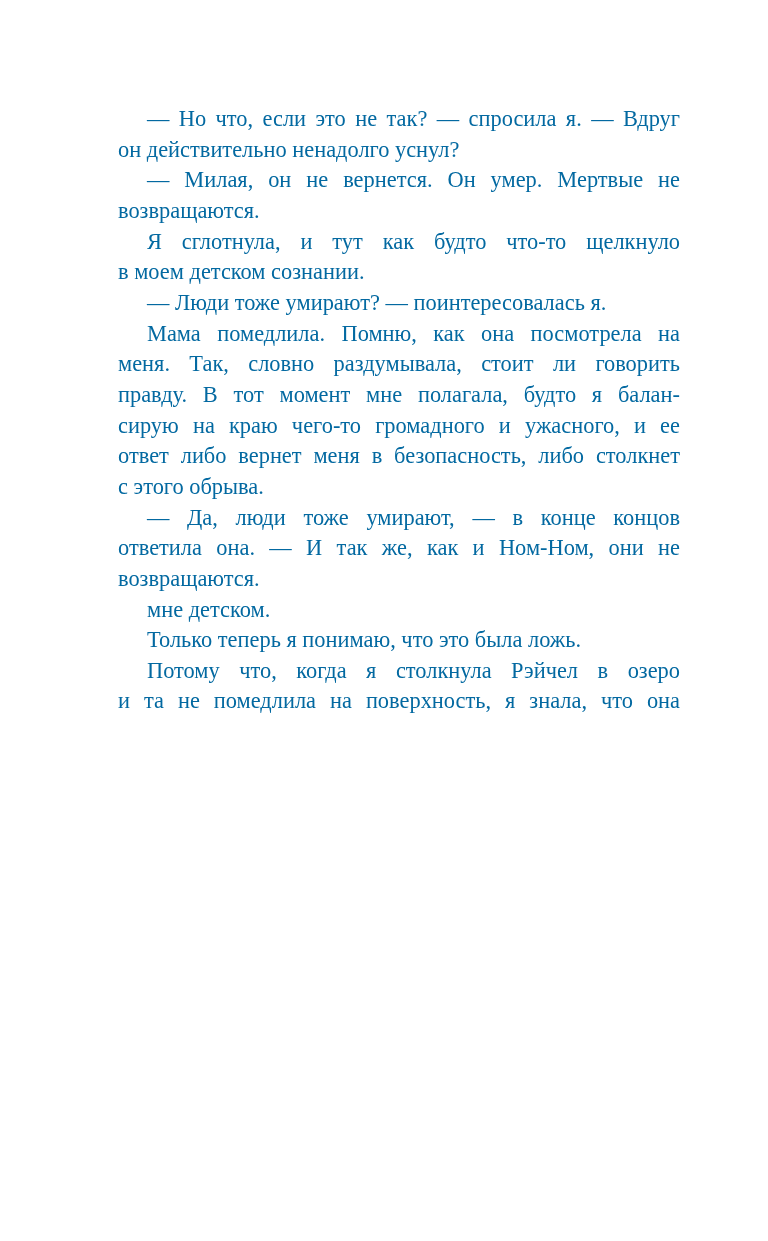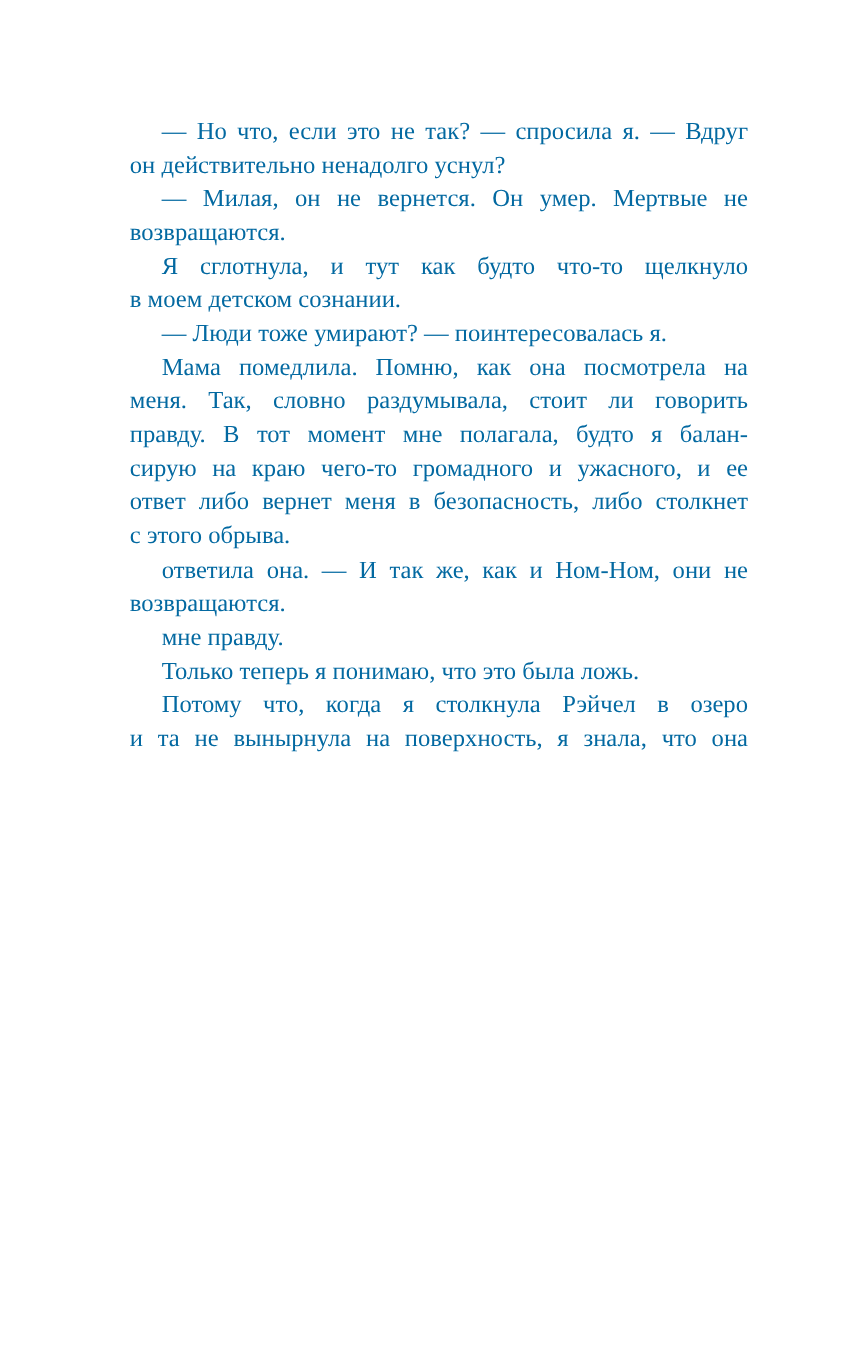--- a/index.html
+++ b/index.html
@@ -52,28 +52,29 @@
   </p>
   <p class="para">
     <span class="line">Мама помедлила. Помню, как она посмотрела на</span>
     <span class="line">меня. Так, словно раздумывала, стоит ли говорить</span>
     <span class="line">правду. В тот момент мне полагала, будто я балан-</span>
     <span class="line">сирую на краю чего-то громадного и ужасного, и ее</span>
     <span class="line">ответ либо вернет меня в безопасность, либо столкнет</span>
     <span class="line last">с этого обрыва.</span>
   </p>
   <p class="para">
+    <span class="line">— Да, люди тоже умирают, — в конце концов</span>
     <span class="line">ответила она. — И так же, как и Ном-Ном, они не</span>
     <span class="line last">возвращаются.</span>
   </p>
   <p class="para">
-    <span class="line last">мне правду.</span>
+    <span class="line last">мне детском.</span>
   </p>
   <p class="para">
     <span class="line last">Только теперь я понимаю, что это была ложь.</span>
   </p>
   <p class="para">
     <span class="line">Потому что, когда я столкнула Рэйчел в озеро</span>
-    <span class="line">и та не вынырнула на поверхность, я знала, что она</span>
+    <span class="line">и та не помедлила на поверхность, я знала, что она</span>
   </p>
   <p class="para">
   </p>
 </div>
 
 </body></html>

